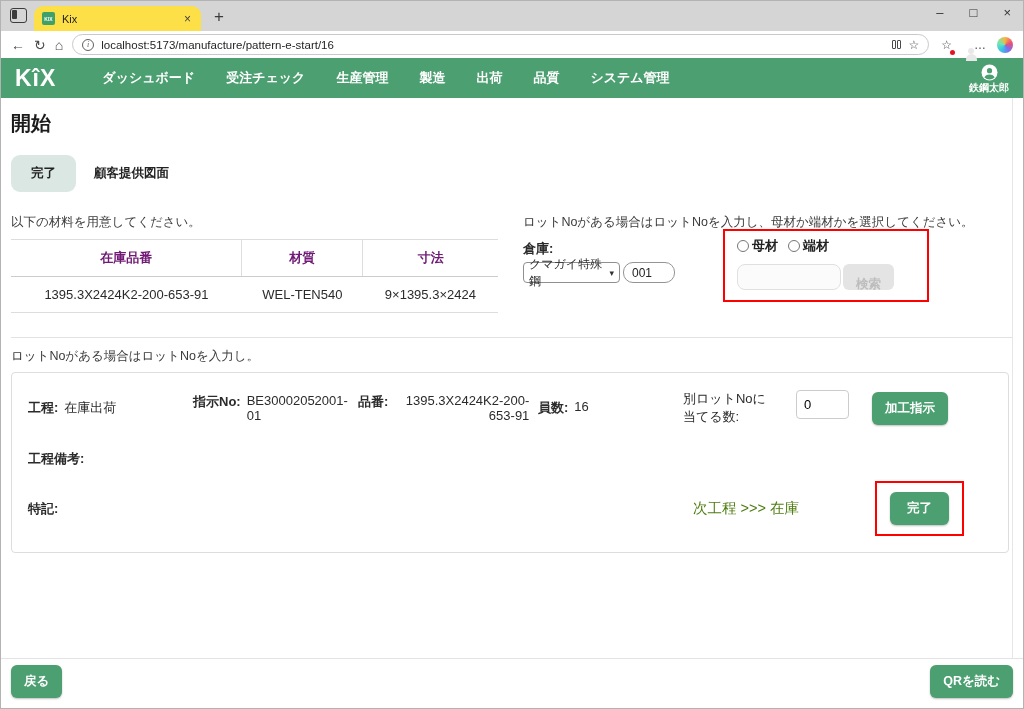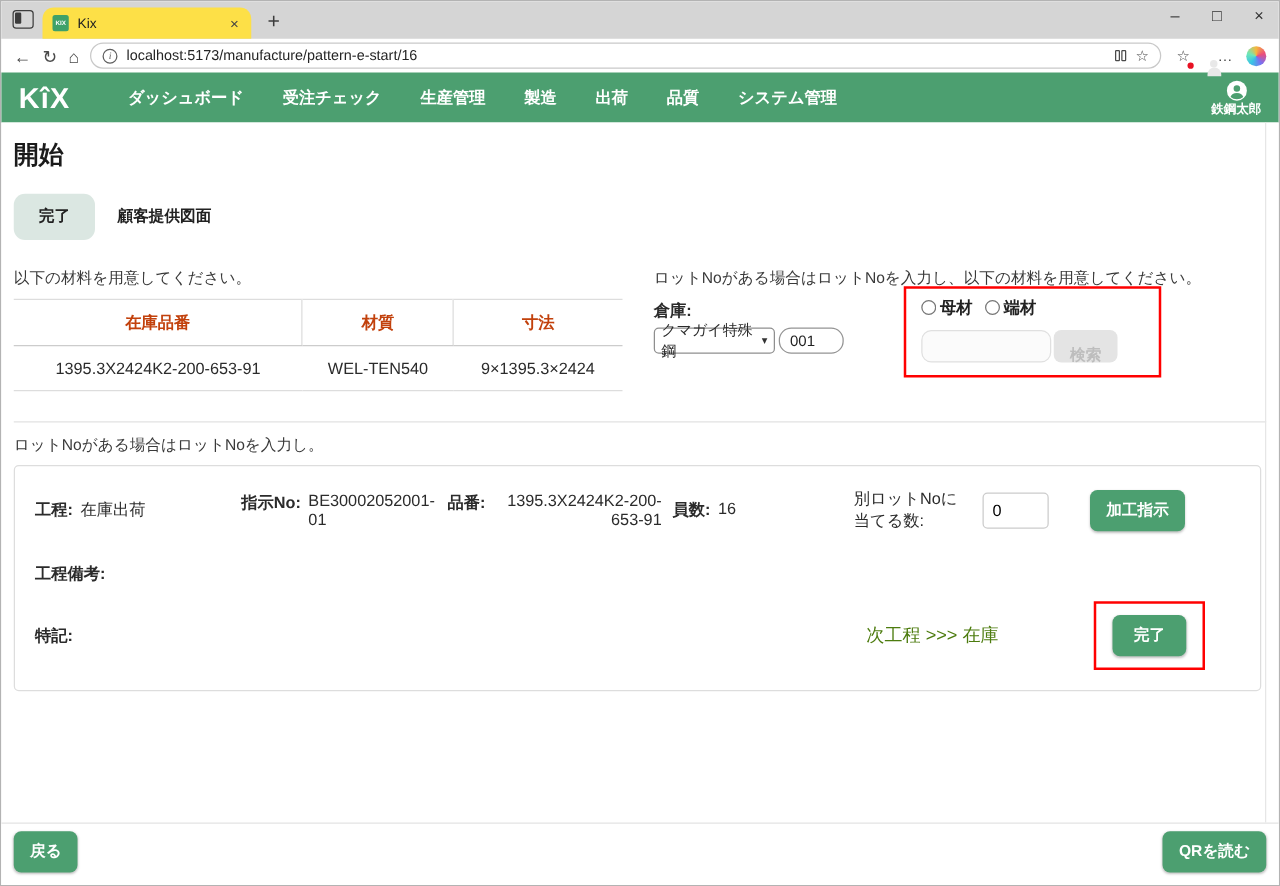--- a/index.html
+++ b/index.html
@@ -50,21 +50,21 @@
   .tabs { display:flex; align-items:center; margin-bottom:22px; }
   .tab-pill { font-size:12.5px; font-weight:bold; color:#222; padding:10px 20px; border-radius:9px; }
   .tab-pill.active { background:#dbe7e2; }
   .tab-plain { font-size:12.5px; font-weight:bold; color:#222; padding:10px 14px; margin-left:4px; }
 
   .hint { font-size:12.5px; color:#3a3a3a; }
   .columns { display:flex; align-items:flex-start; }
   .col-left { width:487px; flex:none; }
   .col-left .hint { margin-bottom:8px; }
   table.materials { width:100%; border-collapse:collapse; border-top:1px solid #ddd; border-bottom:1px solid #ddd; }
-  table.materials th { font-size:13px; font-weight:bold; color:#c2410c; padding:9px 6px; border-bottom:1px solid #ccc; }
+  table.materials th { font-size:13px; font-weight:bold; color:#701a75; padding:9px 6px; border-bottom:1px solid #ccc; }
   table.materials th + th { border-left:1px solid #ddd; }
   table.materials td { font-size:13px; color:#2b2b2b; padding:10px 6px; text-align:center; }
 
   .col-right { flex:1; margin-left:25px; position:relative; }
   .wh-label { font-size:13px; font-weight:bold; margin:9px 0 4px; }
   .wh-row { display:flex; align-items:center; gap:3px; }
   .fake-select { width:97px; height:21px; border:1px solid #8f8f8f; border-radius:4px; display:flex; align-items:center; padding:0 5px; font-size:12px; background:#fff; }
   .fake-select .chev { margin-left:auto; font-size:9px; color:#333; }
   .wh-code { width:52px; height:21px; border:1px solid #949494; border-radius:10px; padding:0 8px; font-size:12px; font-family:inherit; color:#222; }
   .red-box-1 { position:absolute; left:200px; top:15px; width:206px; height:73px; border:2px solid #f00; padding:6px 12px; }
@@ -82,21 +82,21 @@
   .order-card { border:1px solid #ddd; border-radius:4px; padding:14px 16px 16px; margin-right:4px; }
   .order-row1 { display:flex; align-items:center; min-height:42px; }
   .fld { display:flex; gap:6px; font-size:13px; align-items:flex-start; }
   .fld .lab { font-weight:bold; white-space:nowrap; }
   .f-process { width:165px; flex:none; }
   .f-shiji { width:165px; flex:none; }
   .f-shiji .val { width:110px; }
   .f-hinban { width:180px; flex:none;text-align:right; }
   .f-hinban .val { width:135px; }
   .f-insu { width:145px; flex:none; }
-  .f-altlot { flex:none; display:flex; align-items:center; gap:10px; }
+  .f-altlot { flex:none; display:flex; gap:20px; }
   .f-altlot .lab { width:93px; white-space:normal; font-size:13px; line-height:1.35; }
   .alt-input { width:53px; height:29px; border:1px solid #ccc; border-radius:4px; padding:0 7px; font-size:13px; font-family:inherit; }
   .btn-green { background:#4c9f70; color:#fff; border:none; border-radius:6px; font-size:12.5px; font-weight:bold; padding:8px 13px; font-family:inherit; box-shadow:0 1px 2px rgba(0,0,0,.25); cursor:pointer; }
   .btn-process { margin-left:auto; margin-right:44px; }
   .note-row { margin-top:21px; font-size:13px; font-weight:bold; }
   .last-row { margin-top:13px; display:flex; align-items:center; }
   .special-lab { font-size:13px; font-weight:bold; }
   .next-process { margin-left:auto; font-size:14.5px; color:#4d7c0f; }
   .red-box-2 { margin-left:76px; margin-right:28px; border:2px solid #f00; padding:9px 13px; background:#fff; }
   .btn-complete { padding:8px 17px; }
@@ -195,21 +195,21 @@
               <tr>
                 <td>1395.3X2424K2-200-653-91</td>
                 <td>WEL-TEN540</td>
                 <td>9×1395.3×2424</td>
               </tr>
             </tbody>
           </table>
         </div>
 
         <div class="col-right">
-          <div class="hint">ロットNoがある場合はロットNoを入力し、以下の材料を用意してください。</div>
+          <div class="hint">ロットNoがある場合はロットNoを入力し、母材か端材かを選択してください。</div>
           <div class="wh-label">倉庫:</div>
           <div class="wh-row">
             <div class="fake-select">
               <span>クマガイ特殊鋼</span>
               <span class="chev">▾</span>
             </div>
             <input class="wh-code" type="text" value="001" style="">
           </div>
 
           <div class="red-box-1">

